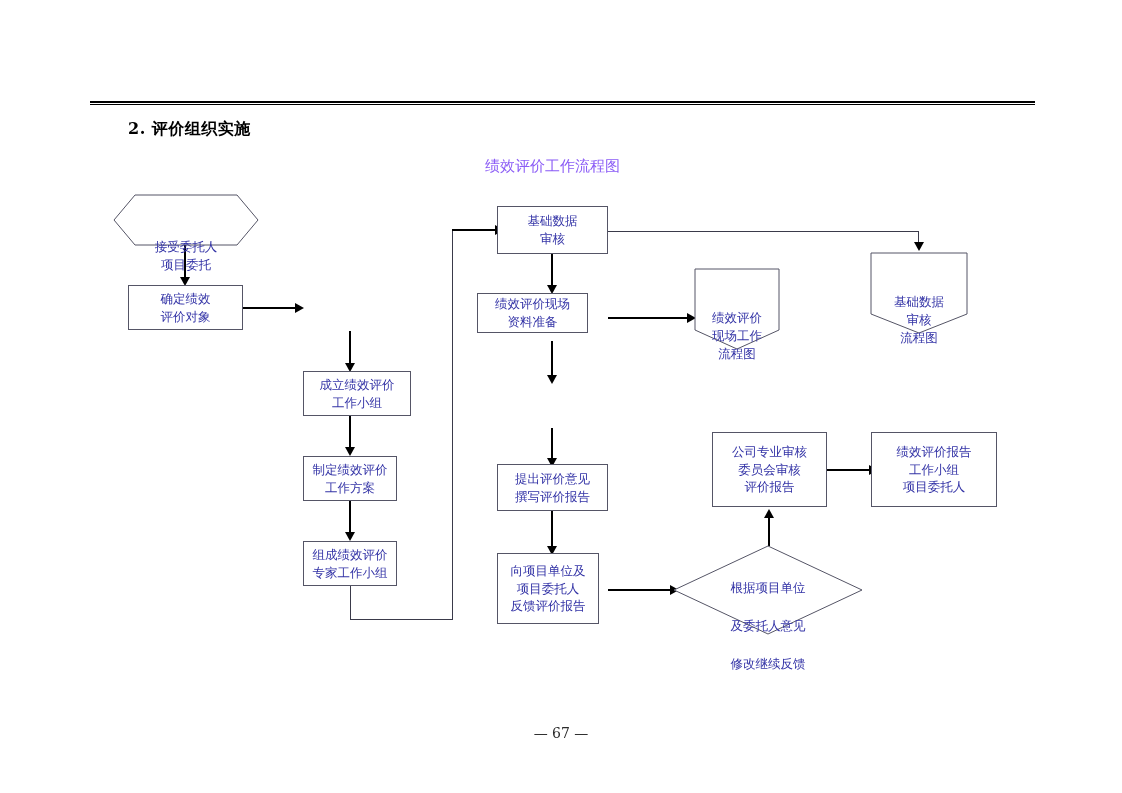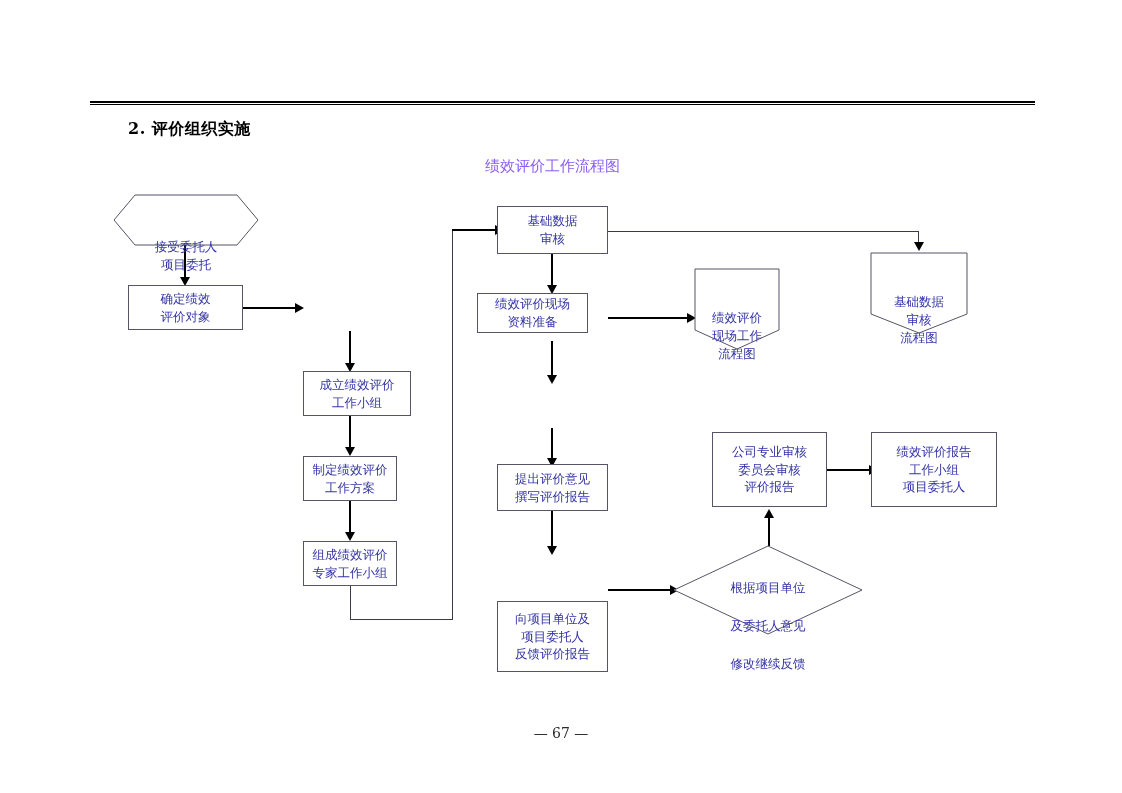--- a/index.html
+++ b/index.html
@@ -251,21 +251,21 @@
     <span class="ln">绩效评价现场</span>
     <span class="ln">资料准备</span>
   </div>
 
 
   <div class="node rect" style="left:497px; top:464px; width:111px; height:47px;">
     <span class="ln">提出评价意见</span>
     <span class="ln">撰写评价报告</span>
   </div>
 
-  <div class="node rect" style="left:497px; top:553px; width:111px; height:71px;margin-top:48px;">
+  <div class="node rect" style="left:497px; top:553px; width:102px; height:71px;">
     <span class="ln">向项目单位及</span>
     <span class="ln">项目委托人</span>
     <span class="ln">反馈评价报告</span>
   </div>
 
   <div class="node shaped" style="left:694px; top:268px; width:86px; height:64px;">
     <span class="ln">绩效评价</span>
     <span class="ln">现场工作</span>
     <span class="ln">流程图</span>
   </div>

